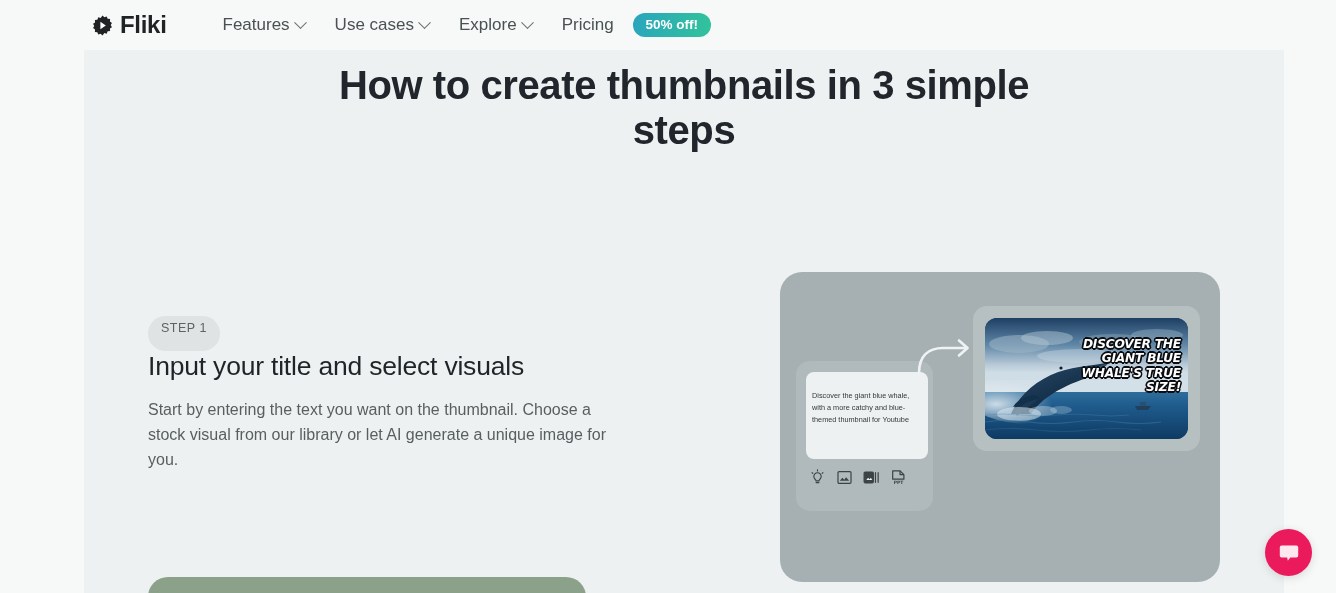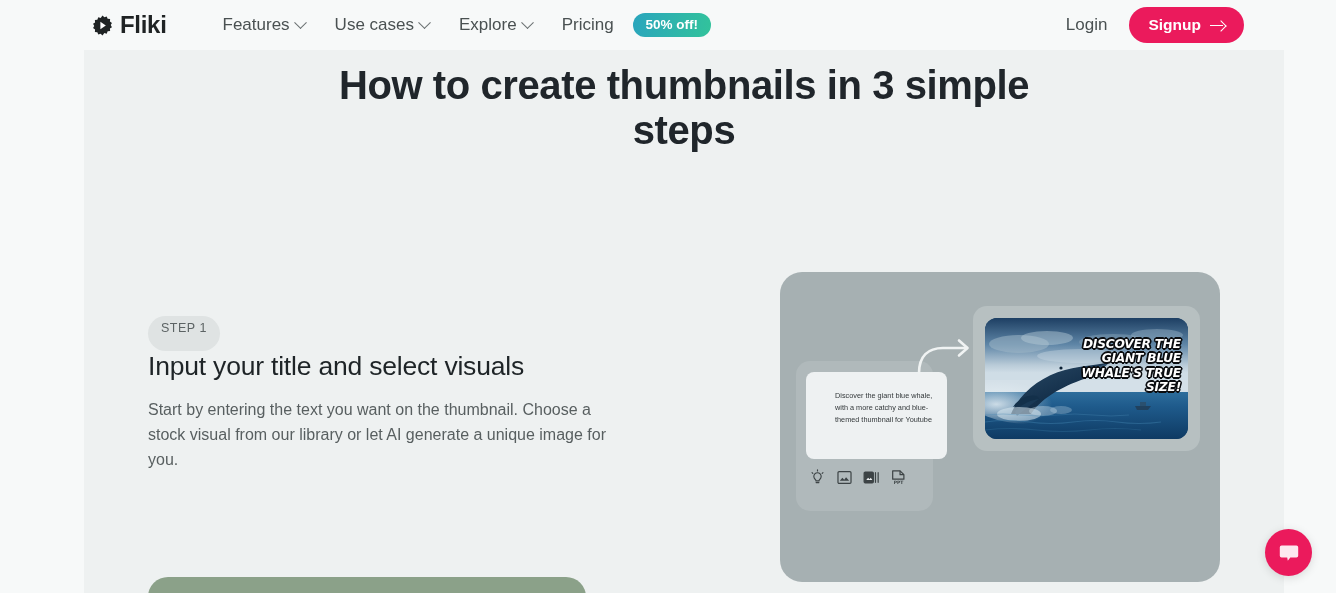--- a/index.html
+++ b/index.html
@@ -182,25 +182,25 @@
     position: absolute;
     left: 16px; top: 89px;
     width: 137px;
     height: 150px;
     background: #b0b9bb;
     border-radius: 14px;
   }
   .prompt-card {
     position: absolute;
     left: 10px; top: 11px;
-    width: 141px;
+    width: 122px;
     height: 87px;
     background: #eef1f2;
     border-radius: 8px;
-    padding: 18px 10px 0 29px;
+    padding: 18px 10px 0 6px;
   }
   .prompt-card-text {
     font-size: 7.3px;
     line-height: 1.62;
     color: #33383a;
   }
   .prompt-icons {
     position: absolute;
     left: 13px; top: 108px;
     display: flex;
@@ -307,27 +307,20 @@
       <i class="chev"></i>
     </div>
     <div class="pricing-wrap">
       <div class="nav-link">
         <span>Pricing</span>
       </div>
       <span class="promo-badge">50% off!</span>
     </div>
   </div>
 
-  <div class="nav-right">
-    <span class="login-link">Login</span>
-    <button class="signup-btn">
-      <span>Signup</span>
-      <i class="arrow-right"></i>
-    </button>
-  </div>
 </div>
 
 <div class="page">
 
   <h1 class="page-title">How to create thumbnails in 3 simple steps</h1>
 
   <div class="step-row">
 
     <div class="step-text">
       <span class="step-badge">STEP 1</span>

